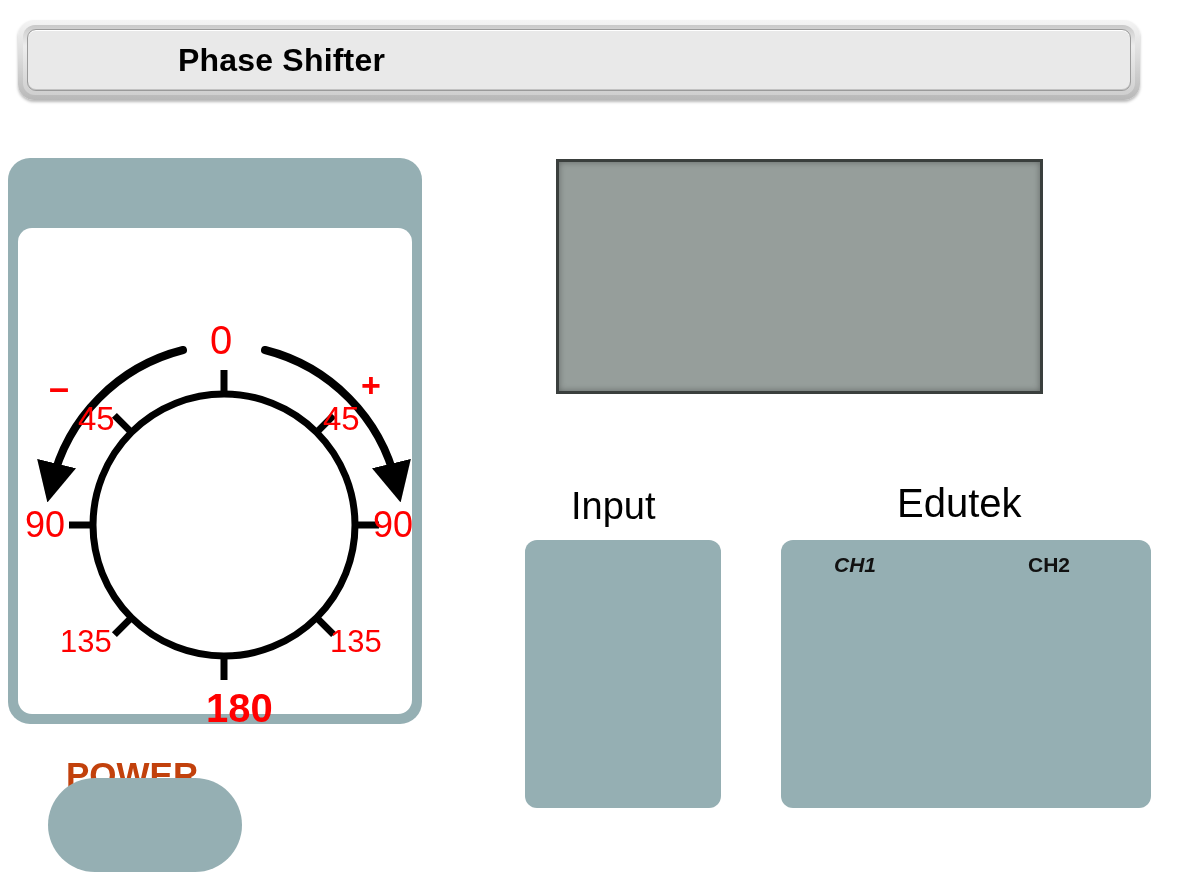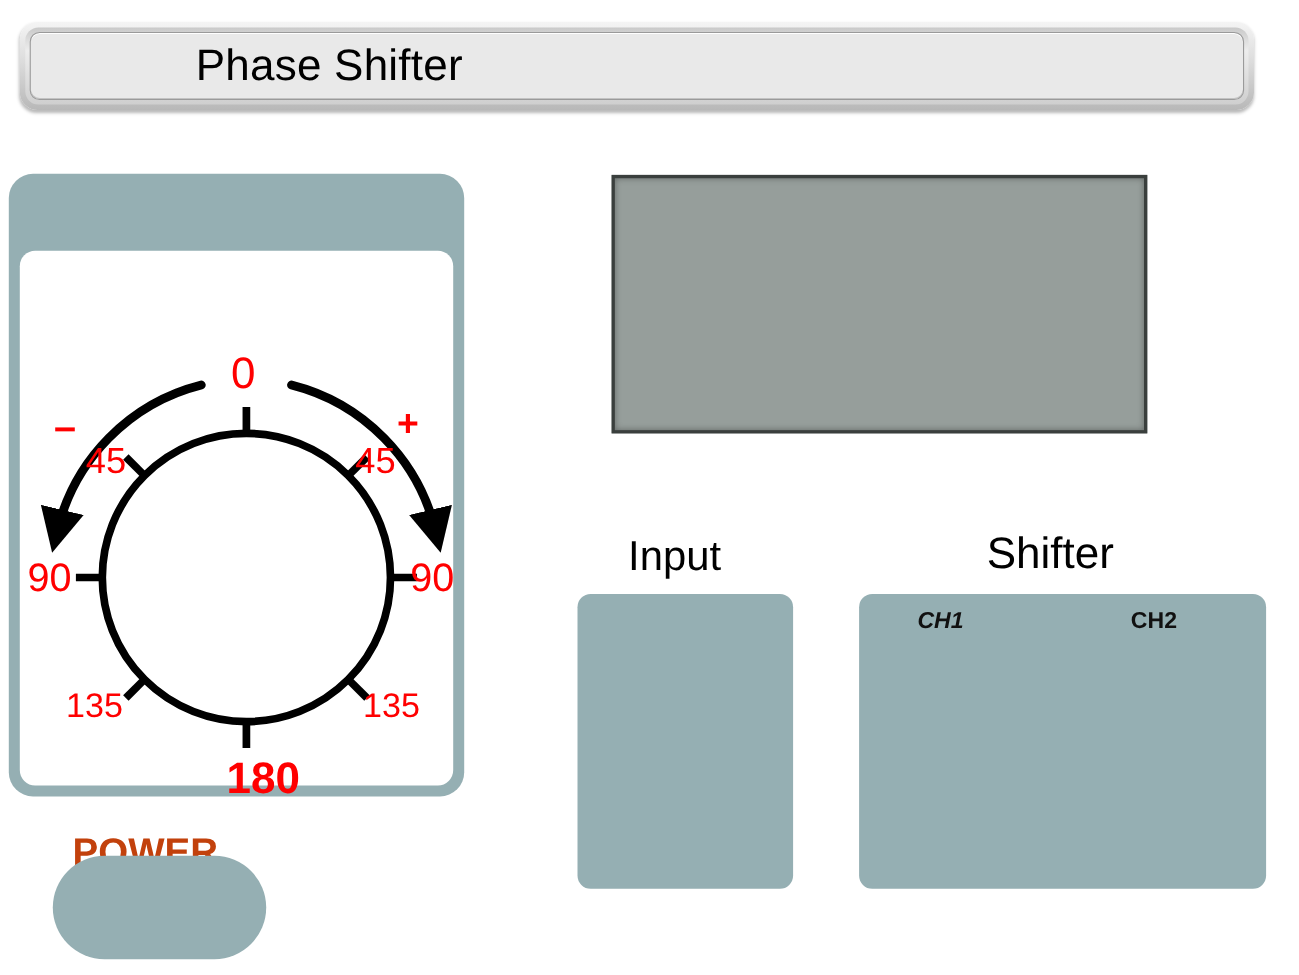--- a/index.html
+++ b/index.html
@@ -44,22 +44,22 @@
     border-radius: 9px;
     background: #e9e9e9;
     border: 1px solid #9a9a9a;
     box-shadow: inset 0 1px 0 #ffffff, inset 0 -1px 0 #c2c2c2;
     box-sizing: border-box;
     display: flex;
     align-items: center;
     justify-content: space-between;
   }
   #page-title {
-    font-size: 40px;
-    font-weight: normal;
+    font-size: 32px;
+    font-weight: bold;
     color: #000000;
     letter-spacing: 0.2px;
     margin-left: 150px;
     line-height: 1;
     white-space: nowrap;
   }
   #brand-logo {
     font-size: 42px;
     font-weight: bold;
     color: #17477f;
@@ -256,16 +256,16 @@
 </div>
 
 <div id="power-label">POWER</div>
 <button id="power-button"></button>
 
 <div id="display-screen"></div>
 
 <div id="input-label">Input</div>
 <div id="input-jack"></div>
 
-<div id="output-label">Shifter</div>
+<div id="output-label">Edutek</div>
 <div id="output-jack"></div>
 <div id="ch1-label" class="ch-label">CH1</div>
 <div id="ch2-label" class="ch-label">CH2</div>
 
 </body></html>

